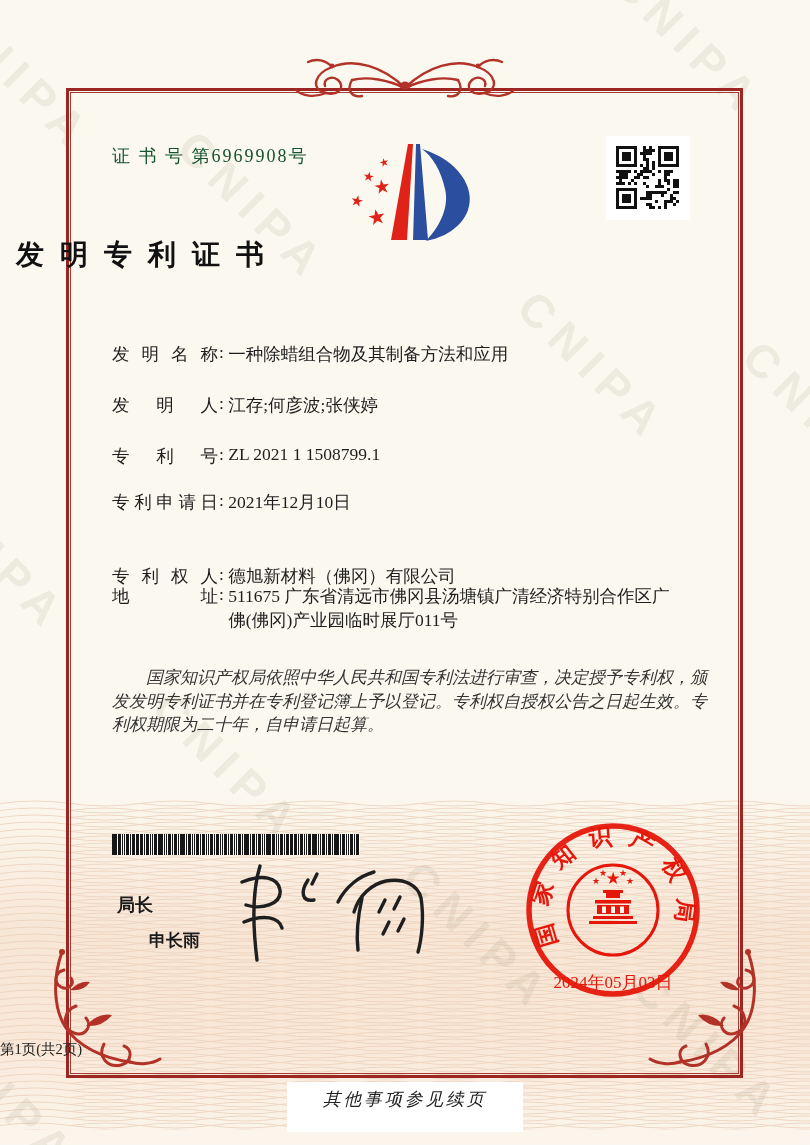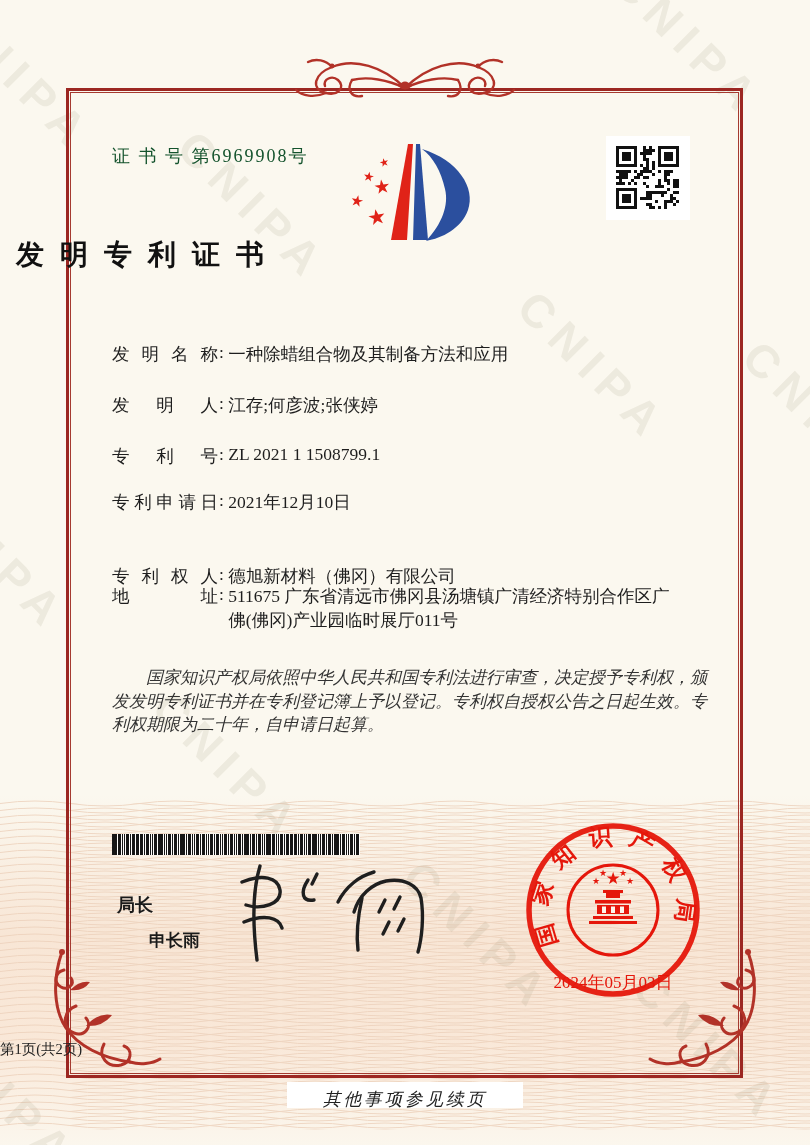--- a/index.html
+++ b/index.html
@@ -46,21 +46,21 @@
 
   .officer-title{position:absolute;left:117px;top:893px;z-index:4;font-size:18px;font-weight:600;
     font-family:"Liberation Sans","DejaVu Sans",sans-serif;color:#1a1a1a;}
   .officer-name{position:absolute;left:117px;top:929px;z-index:4;font-size:17px;font-weight:600;
     font-family:"Liberation Sans","DejaVu Sans",sans-serif;color:#1a1a1a;margin-left:32px;}
   .signature{position:absolute;left:222px;top:850px;z-index:5;}
 
   .seal{position:absolute;left:512px;top:820px;z-index:5;}
 
   .page-note{position:absolute;left:0;right:0;top:1040px;z-index:4;text-align:left;font-size:14.5px;color:#222;}
-  .cont-strip{position:absolute;left:287px;top:1082px;width:236px;height:26px;background:#ffffff;z-index:4;
+  .cont-strip{position:absolute;left:287px;top:1082px;width:236px;height:50px;background:#ffffff;z-index:4;
     text-align:center;line-height:34px;font-size:17.5px;font-style:italic;color:#222;letter-spacing:3px;}
 </style>
 </head>
 <body>
 
 <div class="page">
 
   <div class="bottom-tint"></div>
   <svg class="waves" width="810" height="330">
     <defs>

